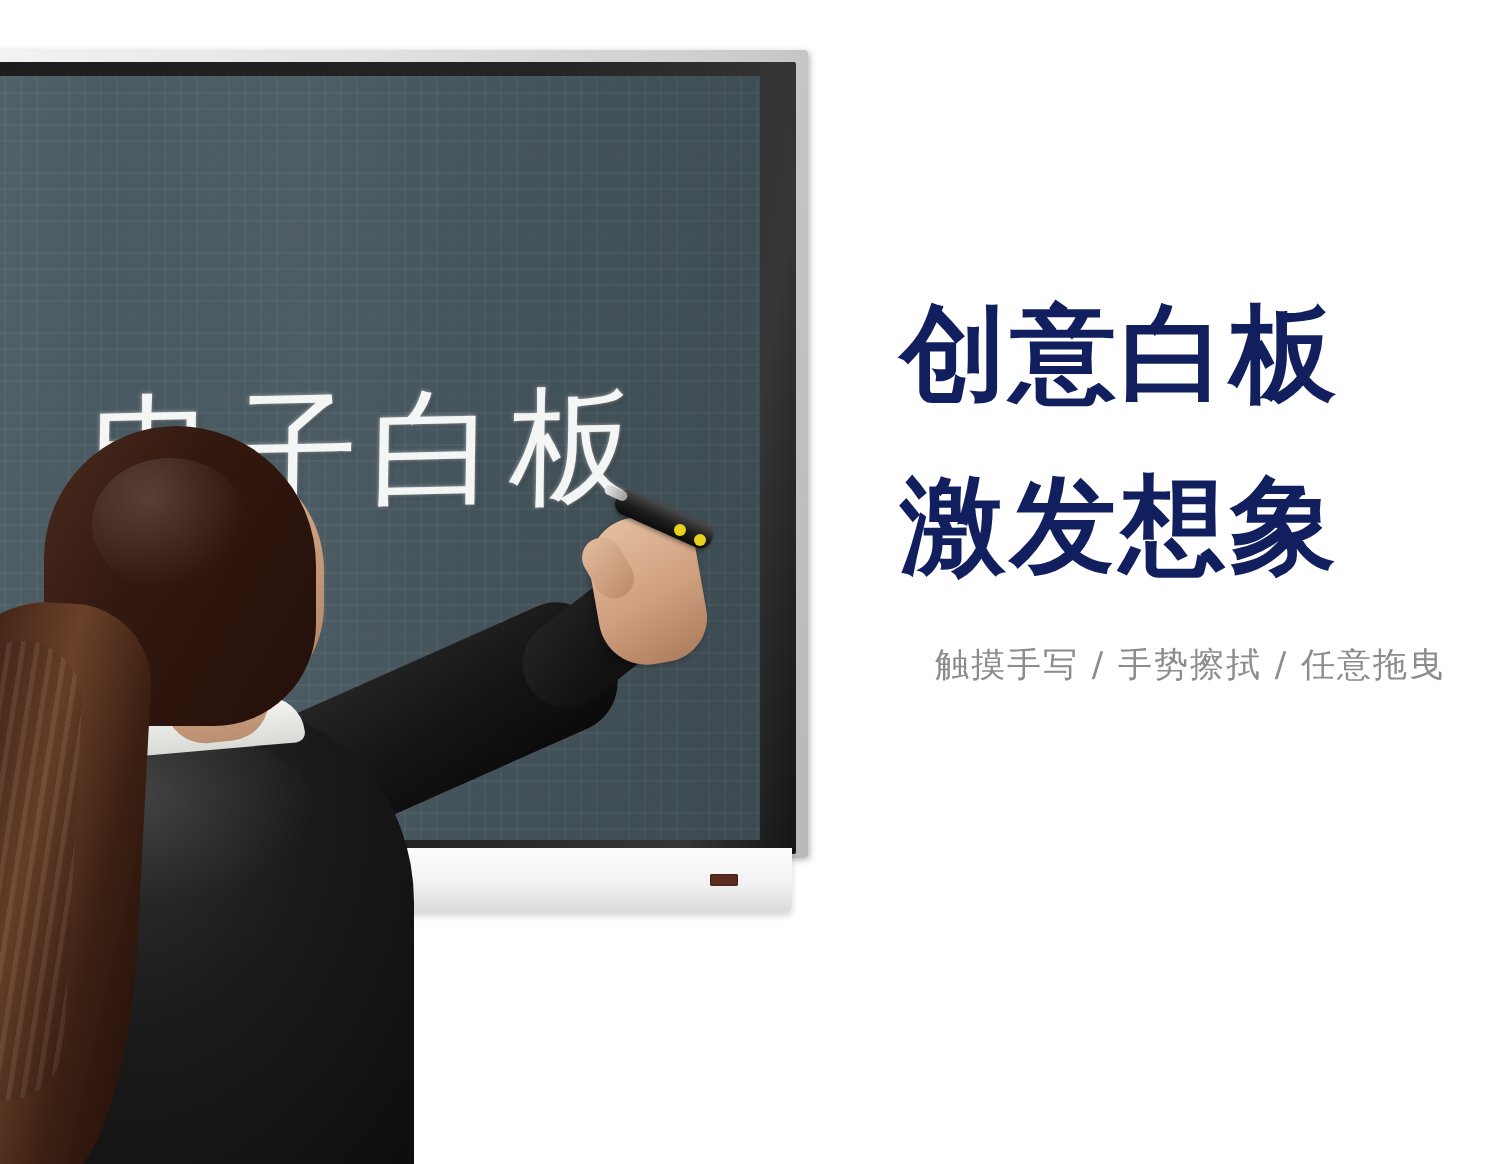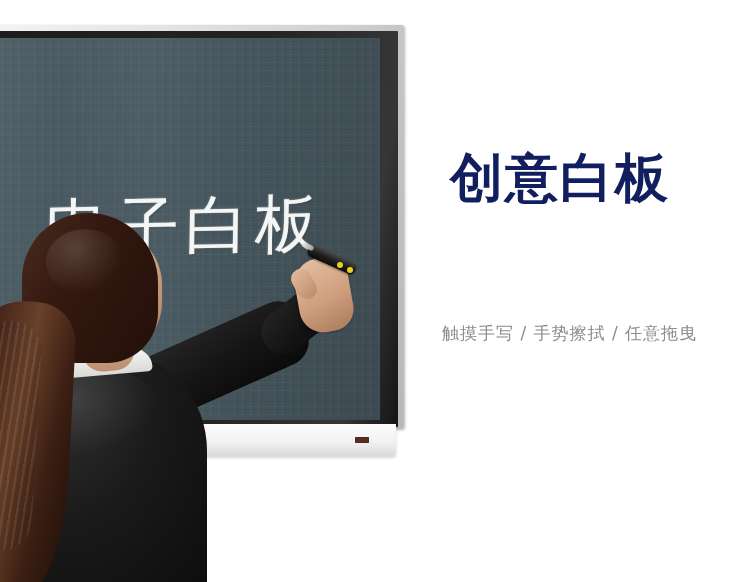--- a/index.html
+++ b/index.html
@@ -362,20 +362,21 @@
     font-size: 53px;
     line-height: 86px;
     letter-spacing: 2px;
     white-space: nowrap;
   }
   .subhead {
     position: absolute;
     left: 12px;
     top: 318px;
     width: 306px;
+    text-align: center;
   }
   .subhead-line {
     color: #8c8c8c;
     font-family: "DejaVu Sans", "Liberation Sans", sans-serif;
     font-weight: 400;
     font-size: 17px;
     line-height: 30px;
     letter-spacing: 1px;
     white-space: nowrap;
   }
@@ -419,20 +420,21 @@
     <div class="stylus-tip"></div>
     <div class="stylus-dot-a"></div>
     <div class="stylus-dot-b"></div>
 
   </div>
 
   <div class="text-panel">
 
     <div class="headline">
       <div class="headline-line">创意白板</div>
+      <div class="headline-line">激发想象</div>
     </div>
 
     <div class="subhead">
       <div class="subhead-line">触摸手写 / 手势擦拭 / 任意拖曳</div>
     </div>
 
   </div>
 
 </div>
 

